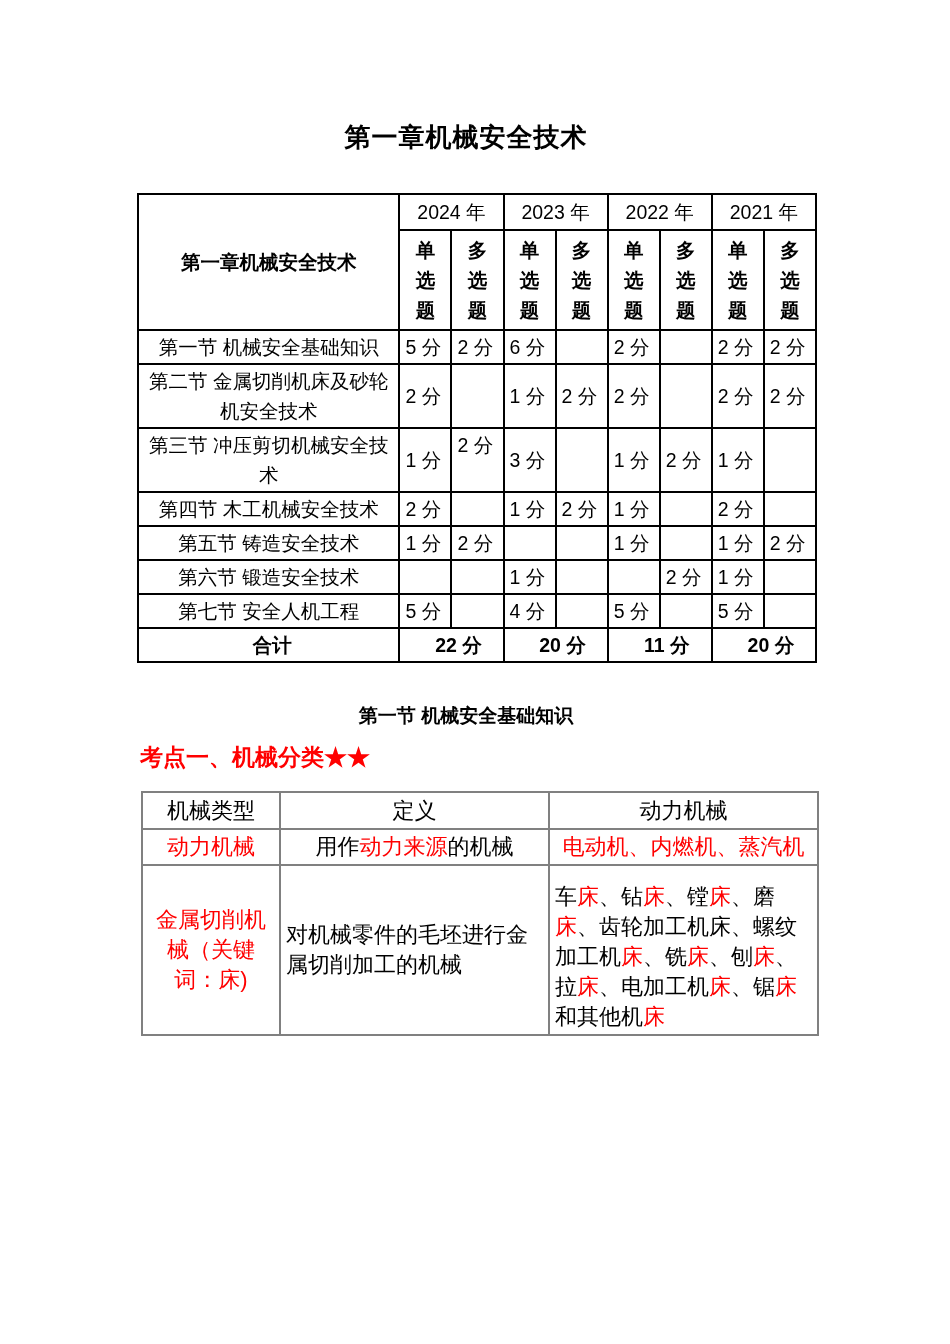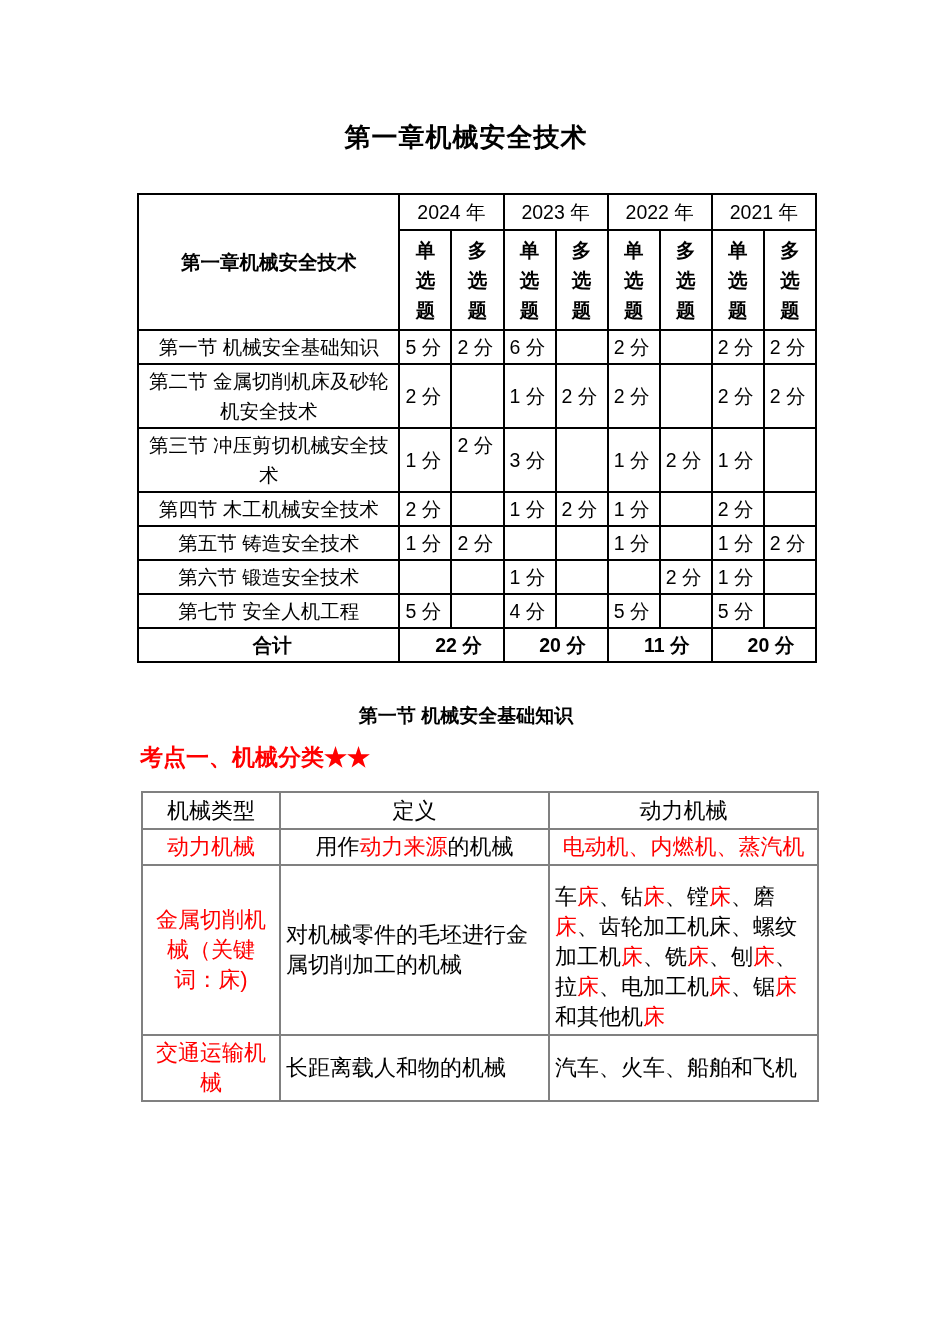--- a/index.html
+++ b/index.html
@@ -210,21 +210,16 @@
       <tr>
         <td class="type"><span class="red">动力机械</span></td>
         <td class="def center"><span>用作</span><span class="red">动力来源</span><span>的机械</span></td>
         <td class="ex center"><span class="red">电动机、内燃机、蒸汽机</span></td>
       </tr>
       <tr class="row-cutting">
         <td class="type"><span class="red">金属切削机械（关键词：床)</span></td>
         <td class="def"><span>对机械零件的毛坯进行金属切削加工的机械</span></td>
         <td class="ex"><span>车</span><span class="red">床</span><span>、钻</span><span class="red">床</span><span>、镗</span><span class="red">床</span><span>、磨</span><span class="red">床</span><span>、齿轮加工机床、螺纹加工机</span><span class="red">床</span><span>、铣</span><span class="red">床</span><span>、刨</span><span class="red">床</span><span>、拉</span><span class="red">床</span><span>、电加工机</span><span class="red">床</span><span>、锯</span><span class="red">床</span><span>和其他机</span><span class="red">床</span></td>
       </tr>
-      <tr>
-        <td class="type"><span class="red">交通运输机械</span></td>
-        <td class="def"><span>长距离载人和物的机械</span></td>
-        <td class="ex"><span>汽车、火车、船舶和飞机</span></td>
-      </tr>
     </tbody>
   </table>
 
 </div>
 
 </body></html>

